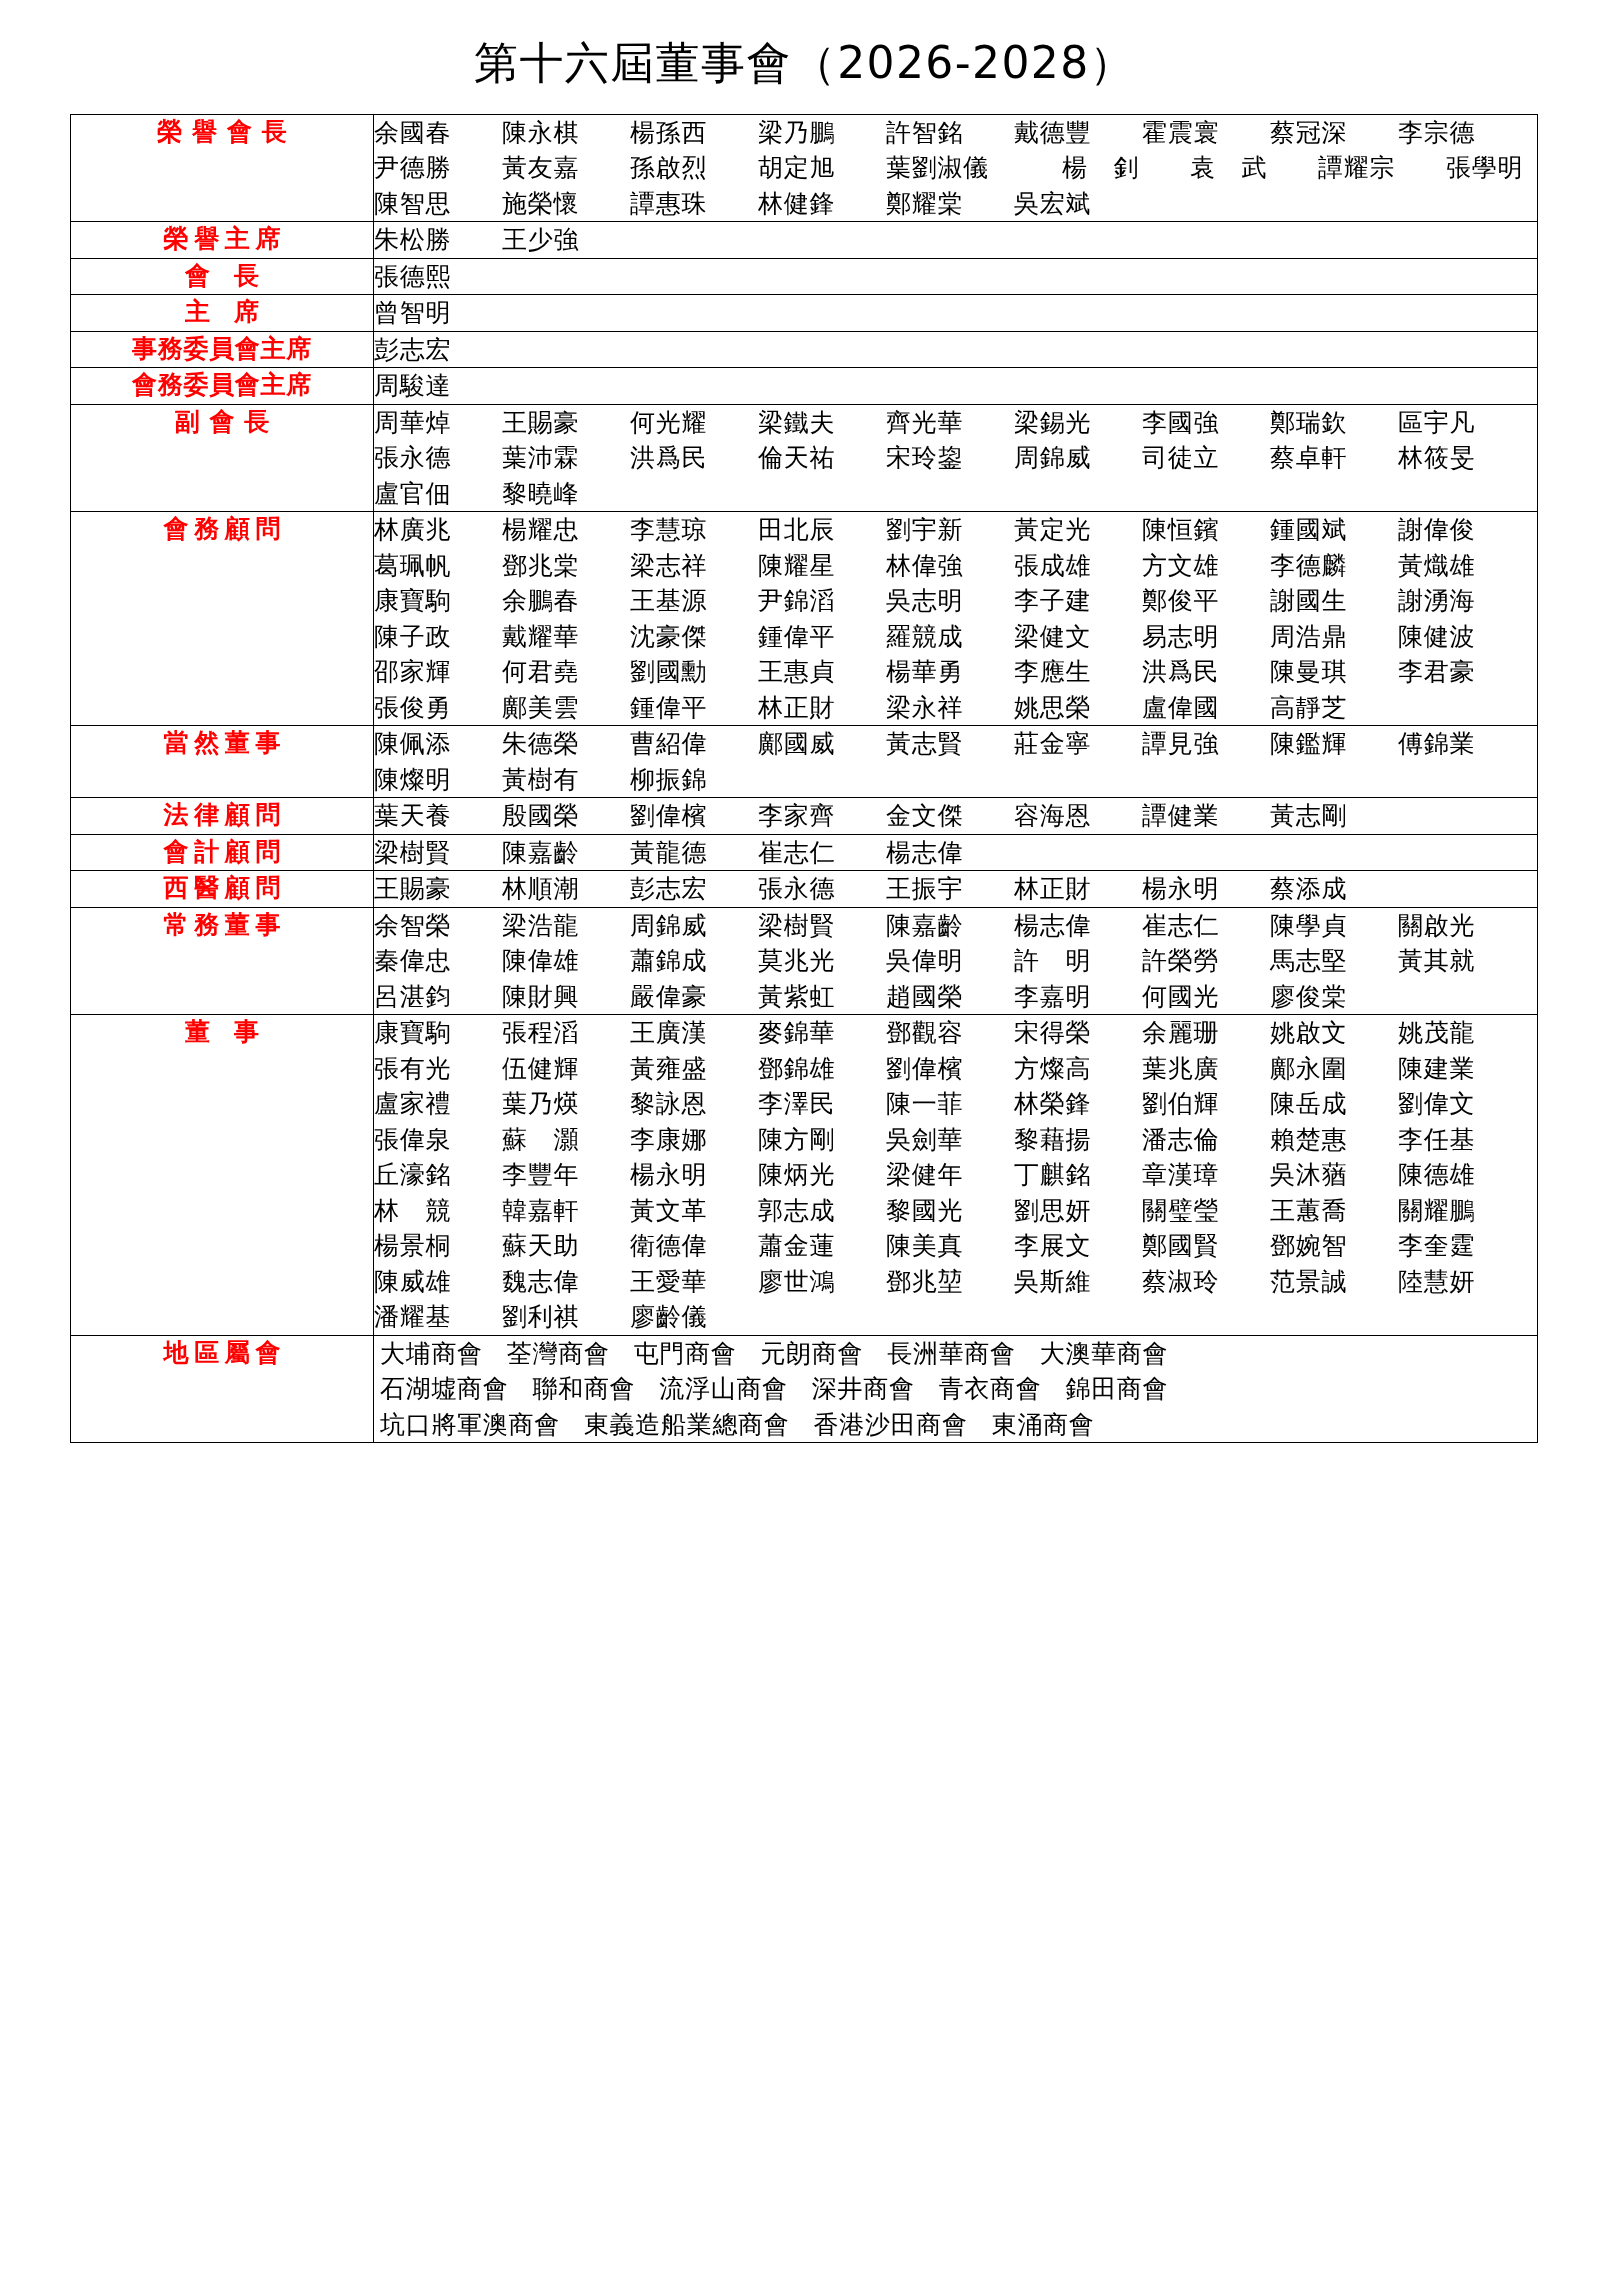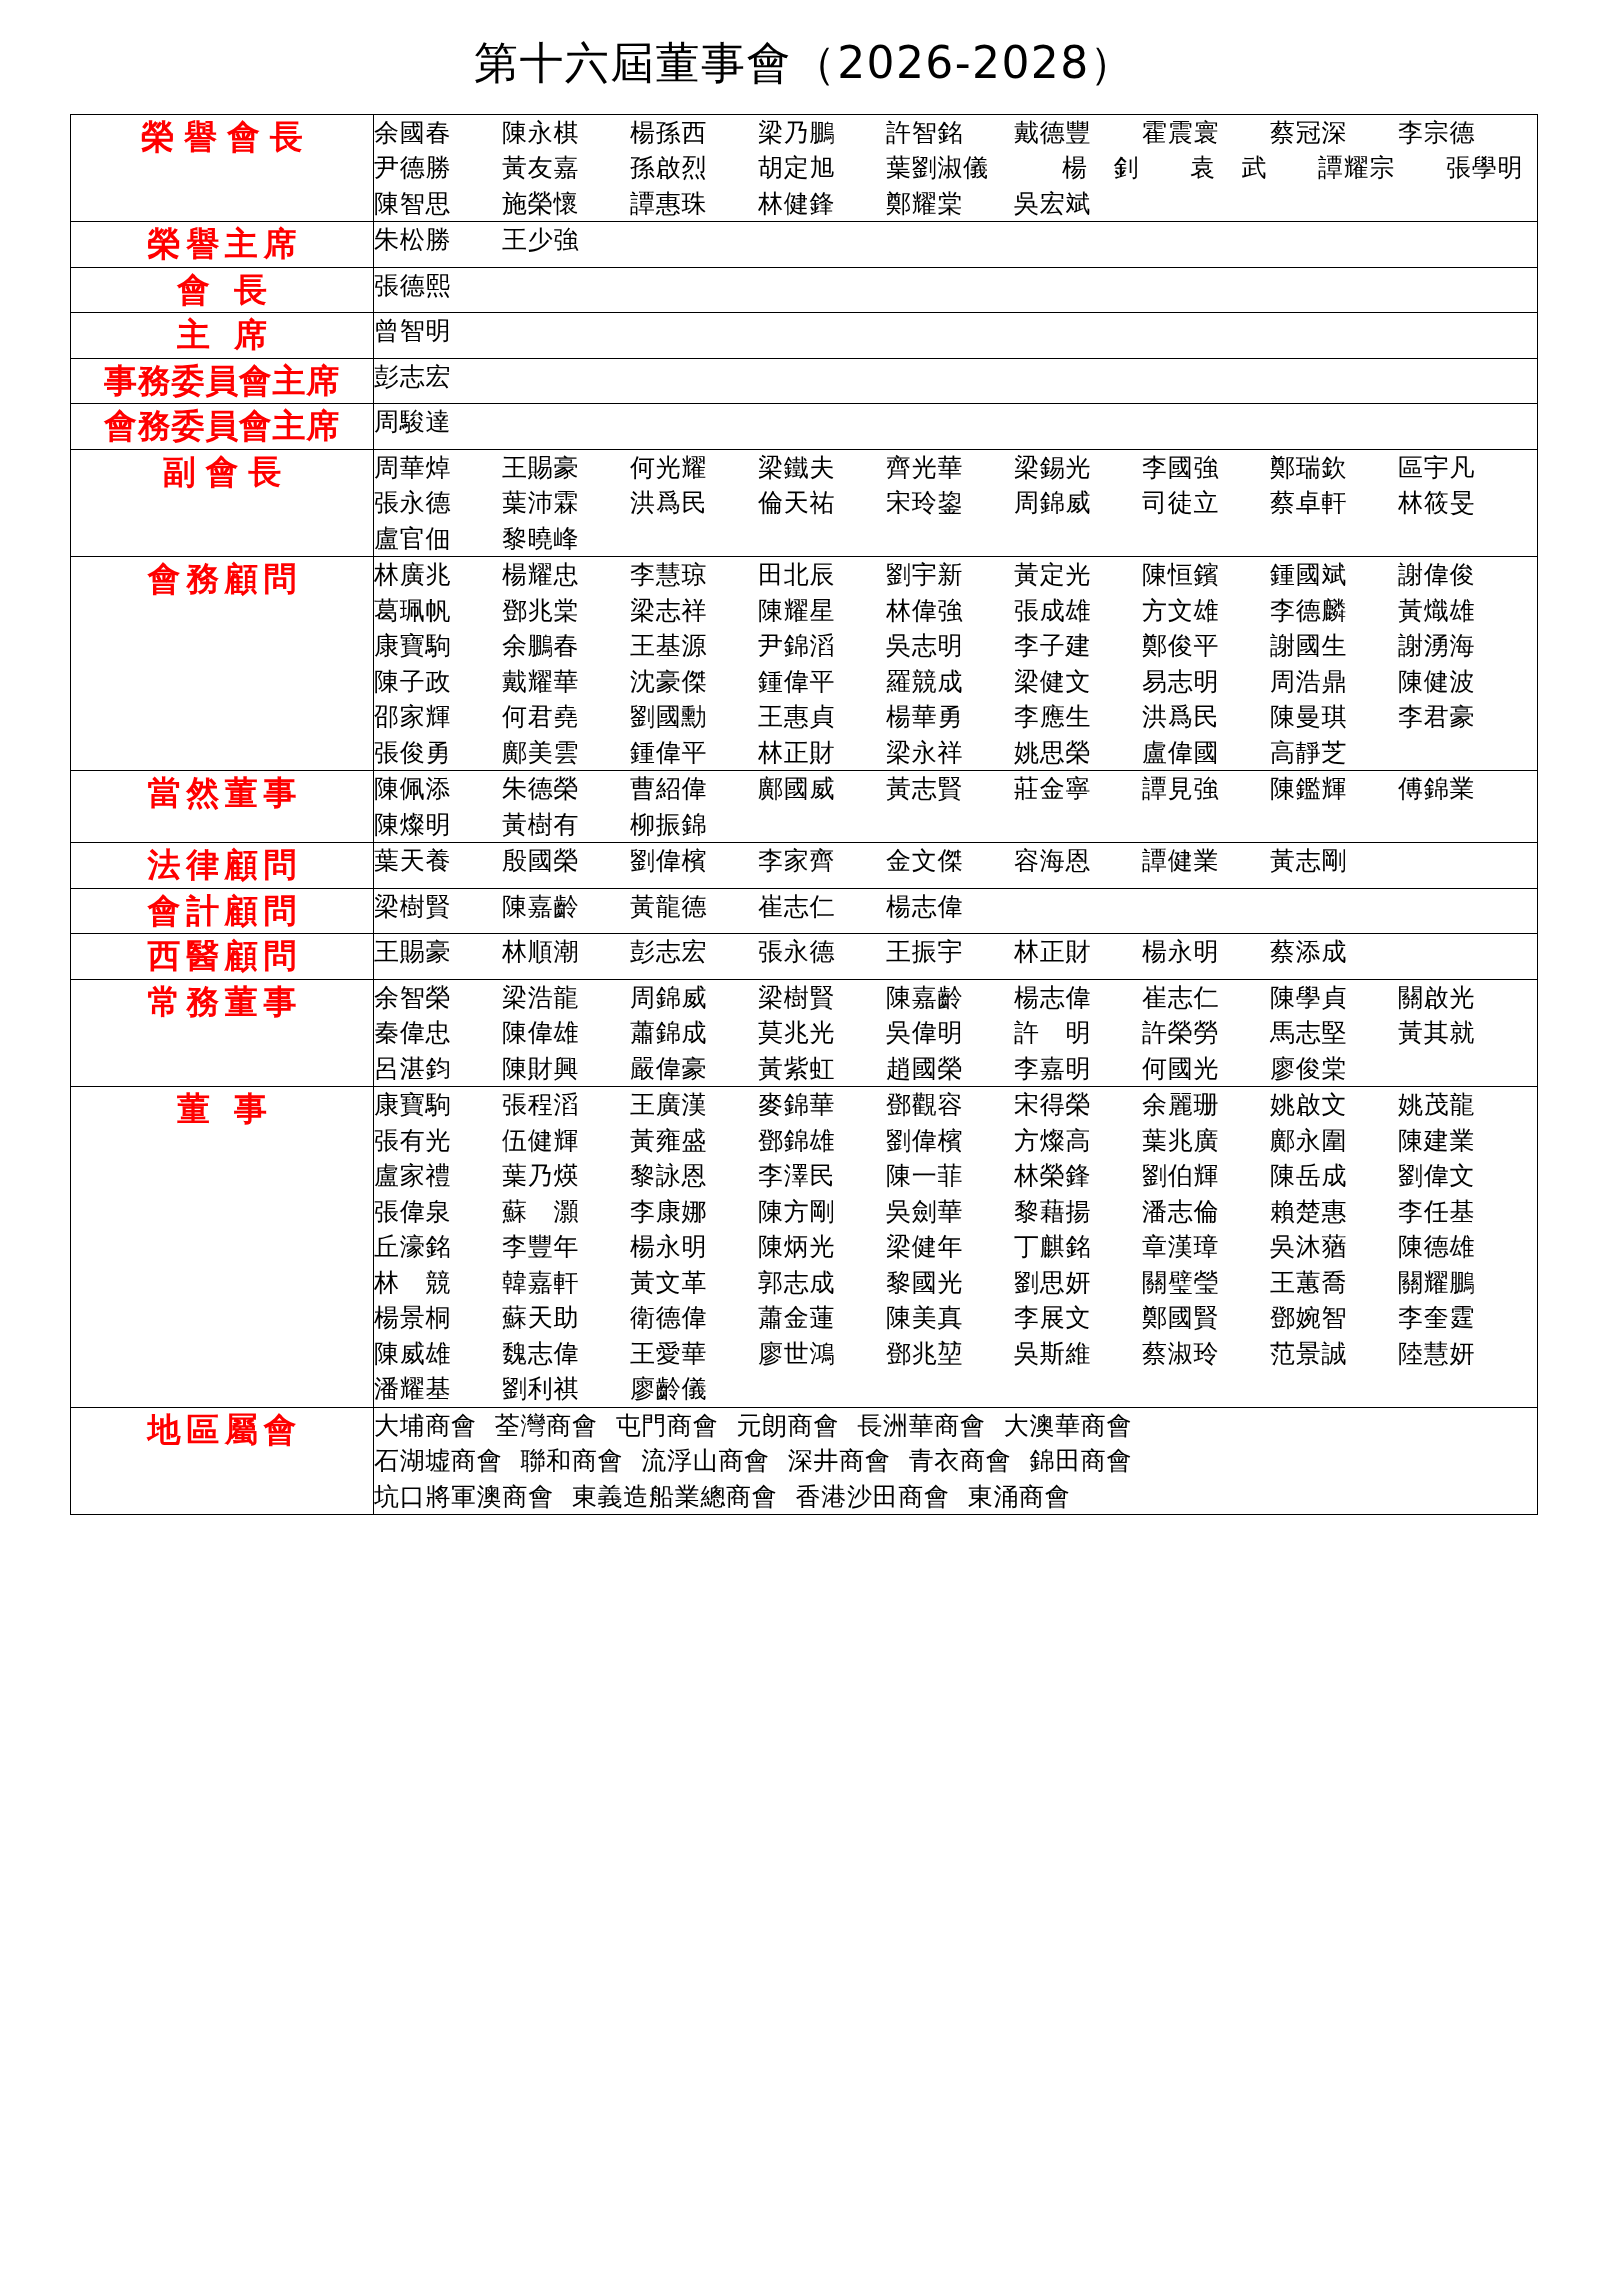--- a/index.html
+++ b/index.html
@@ -33,21 +33,21 @@
   table.roster td {
     border: 1.4px solid #000000;
     vertical-align: top;
     padding: 0;
   }
   td.label {
     width: 302px;
     text-align: center;
     color: #ff0000;
     font-weight: bold;
-    font-size: 33px;
+    font-size: 25px;
     padding: 7px 4.2px 8.4px 4.2px;
     line-height: 1.35;
     white-space: nowrap;
   }
   td.label .lbl {
     display: inline-block;
   }
   .sp1 { letter-spacing: 9.8px; padding-left: 9.8px; }
   .sp2 { letter-spacing: 24px; padding-left: 24px; }
   .sp3 { letter-spacing: 5.6px; padding-left: 5.6px; }
@@ -67,20 +67,21 @@
     display: inline-block;
     flex: 0 0 auto;
     letter-spacing: 0.7px;
   }
   .cellname.wide {
     width: 176px;
   }
   .cellname.district {
     width: auto;
     padding-right: 18px;
+    margin-left: 6px;
   }
 </style>
 </head>
 <body>
 
 <div class="page">
 
   <div class="doc-title">第十六屆董事會（2026-2028）</div>
 
   <table class="roster">

